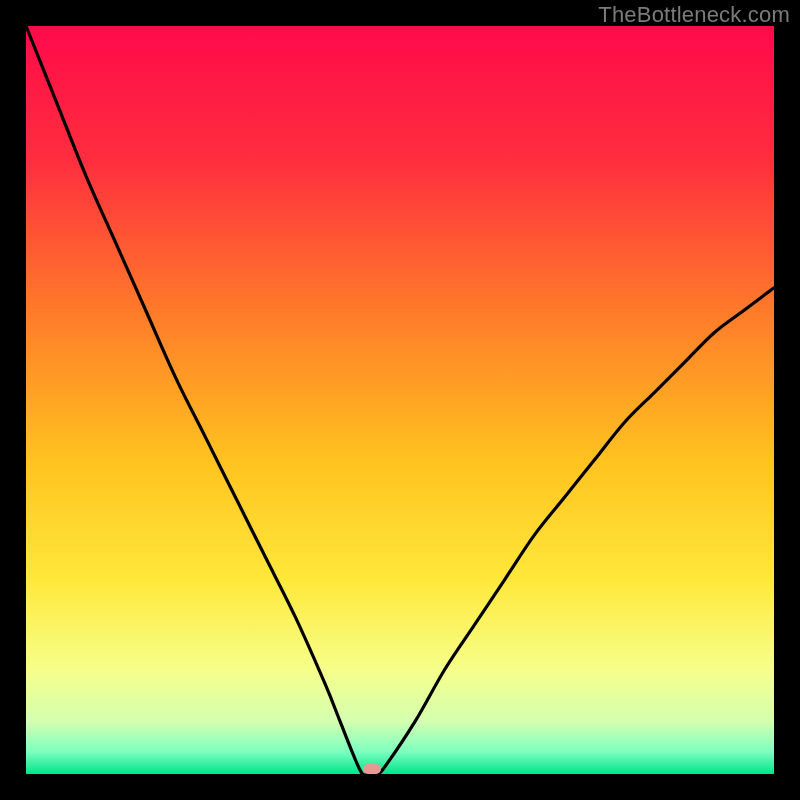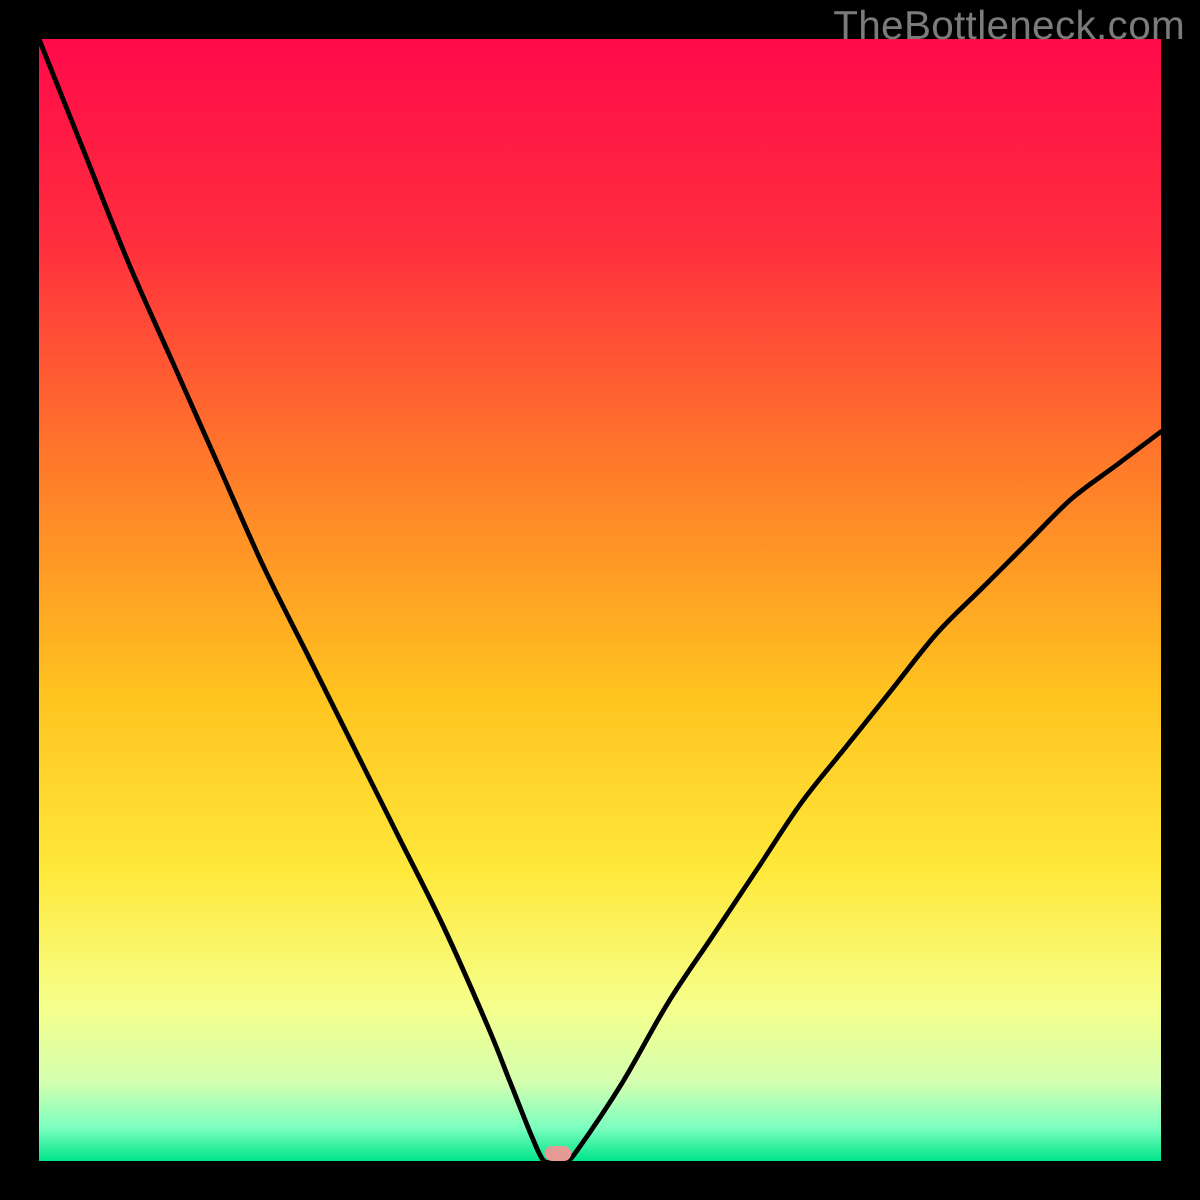--- a/index.html
+++ b/index.html
@@ -15,21 +15,21 @@
     position: relative;
     width: 800px;
     height: 800px;
     background: #000;
   }
   .watermark {
     position: absolute;
     top: 2px;
     right: 10px;
     color: #7b7b7b;
-    font-size: 27px;
+    font-size: 22px;
     font-weight: 500;
     letter-spacing: 0.2px;
     user-select: none;
     z-index: 5;
   }
   svg.plot {
     position: absolute;
     left: 0;
     top: 0;
     width: 800px;

